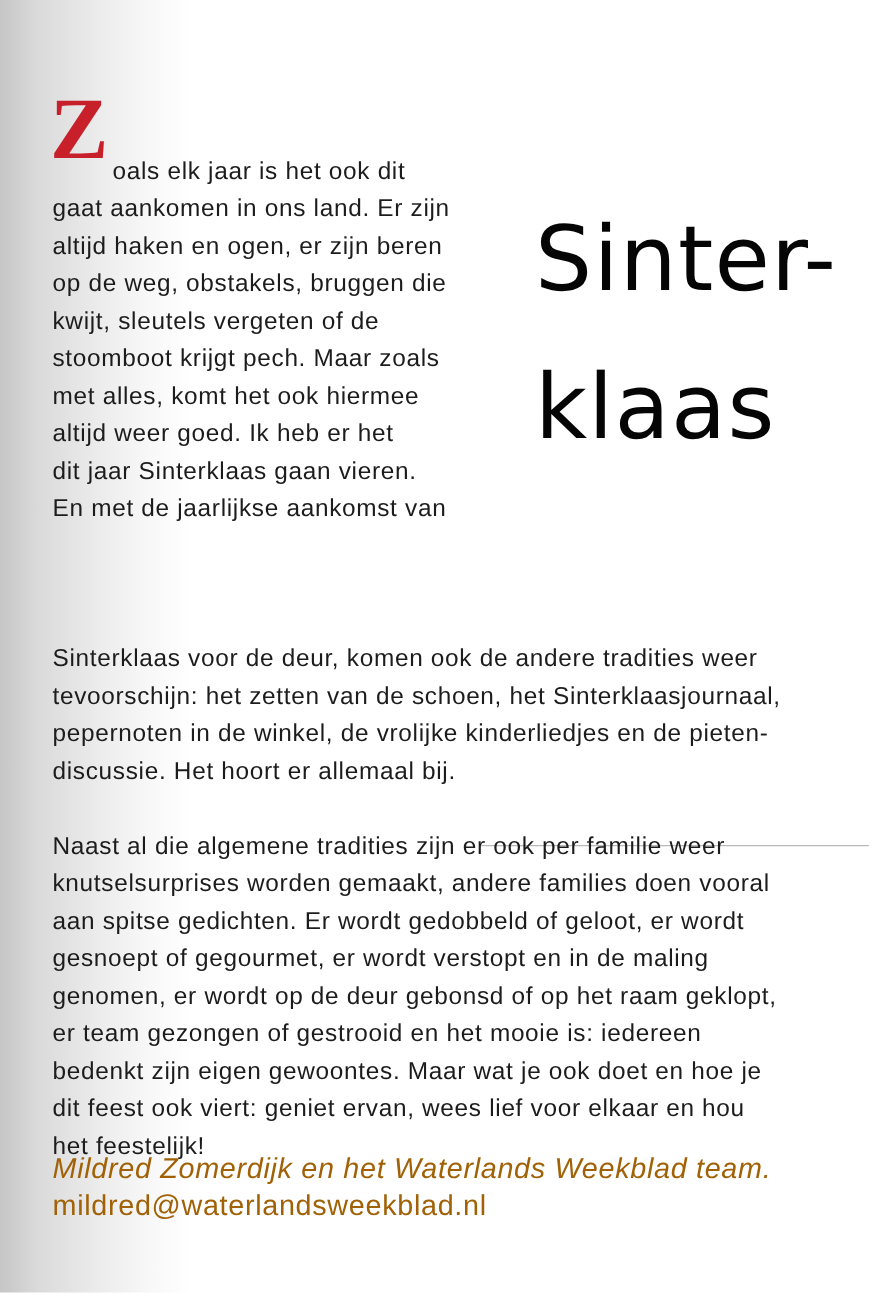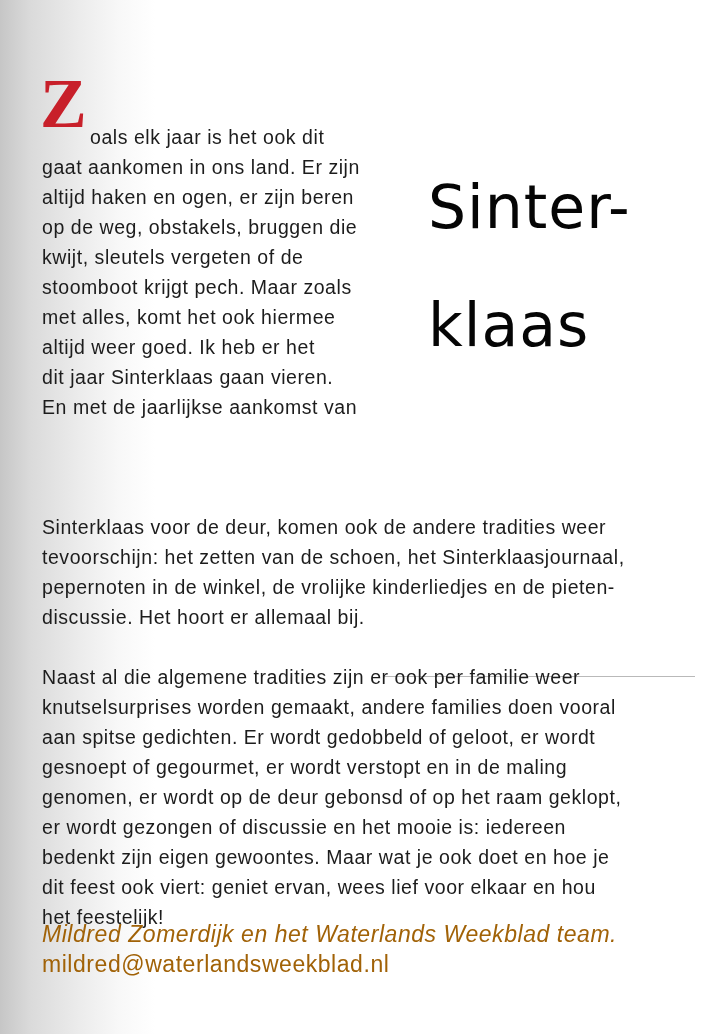--- a/index.html
+++ b/index.html
@@ -44,21 +44,21 @@
       font-weight: bold;
       font-size: 70px;
       line-height: 64px;
       color: #c8202a;
     }
     .headline {
       position: absolute;
       left: 428px;
       top: 148px;
       font-family: "DejaVu Sans", "Liberation Sans", sans-serif;
-      font-size: 60px;
+      font-size: 72px;
       line-height: 118px;
       color: #050505;
       letter-spacing: 1px;
     }
     .headline .hl-line { display: block; }
     .block2 { top: 464px; }
     .block3 { top: 614px; }
     .sig {
       position: absolute;
       left: 42px;
@@ -113,21 +113,21 @@
   </div>
 
   <div class="rule"></div>
 
   <div class="body-text block3">
     <span class="line">Naast al die algemene tradities zijn er ook per familie weer</span>
     <span class="line">knutselsurprises worden gemaakt, andere families doen vooral</span>
     <span class="line">aan spitse gedichten. Er wordt gedobbeld of geloot, er wordt</span>
     <span class="line">gesnoept of gegourmet, er wordt verstopt en in de maling</span>
     <span class="line">genomen, er wordt op de deur gebonsd of op het raam geklopt,</span>
-    <span class="line">er wordt gezongen of discussie en het mooie is: iedereen</span>
+    <span class="line">er team gezongen of gestrooid en het mooie is: iedereen</span>
     <span class="line">bedenkt zijn eigen gewoontes. Maar wat je ook doet en hoe je</span>
     <span class="line">dit feest ook viert: geniet ervan, wees lief voor elkaar en hou</span>
     <span class="line">het feestelijk!</span>
   </div>
 
   <div class="sig">
     <span class="italic">Mildred Zomerdijk en het Waterlands Weekblad team.</span>
     <span class="email">mildred@waterlandsweekblad.nl</span>
   </div>
 

